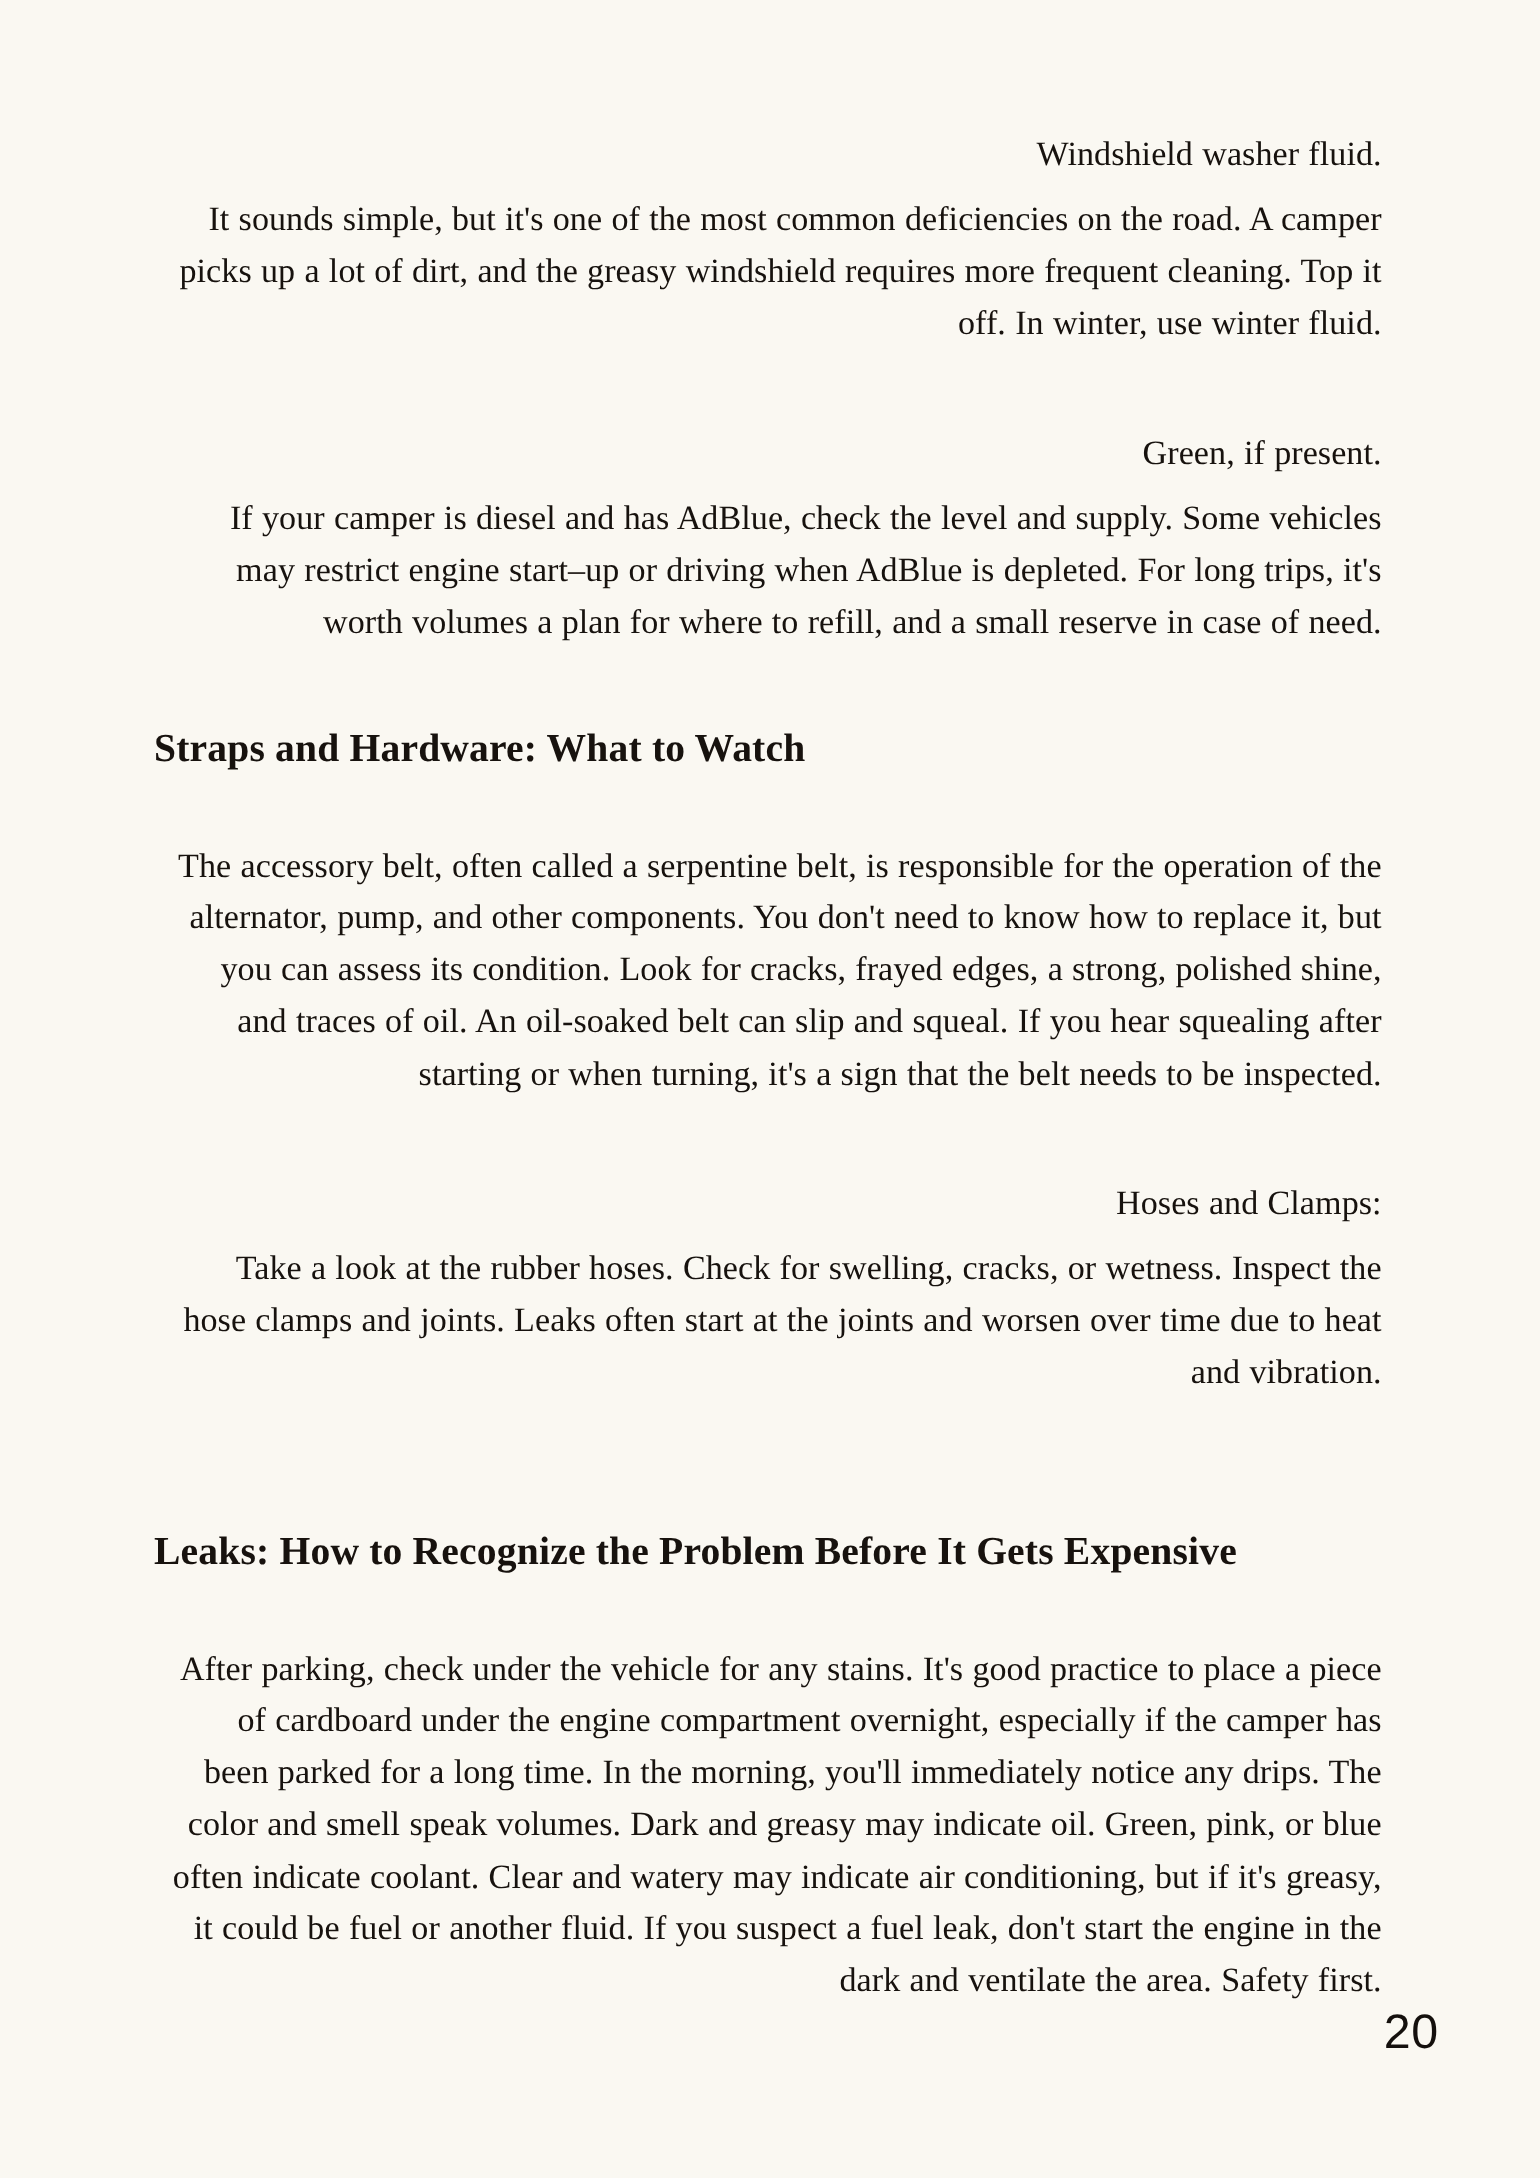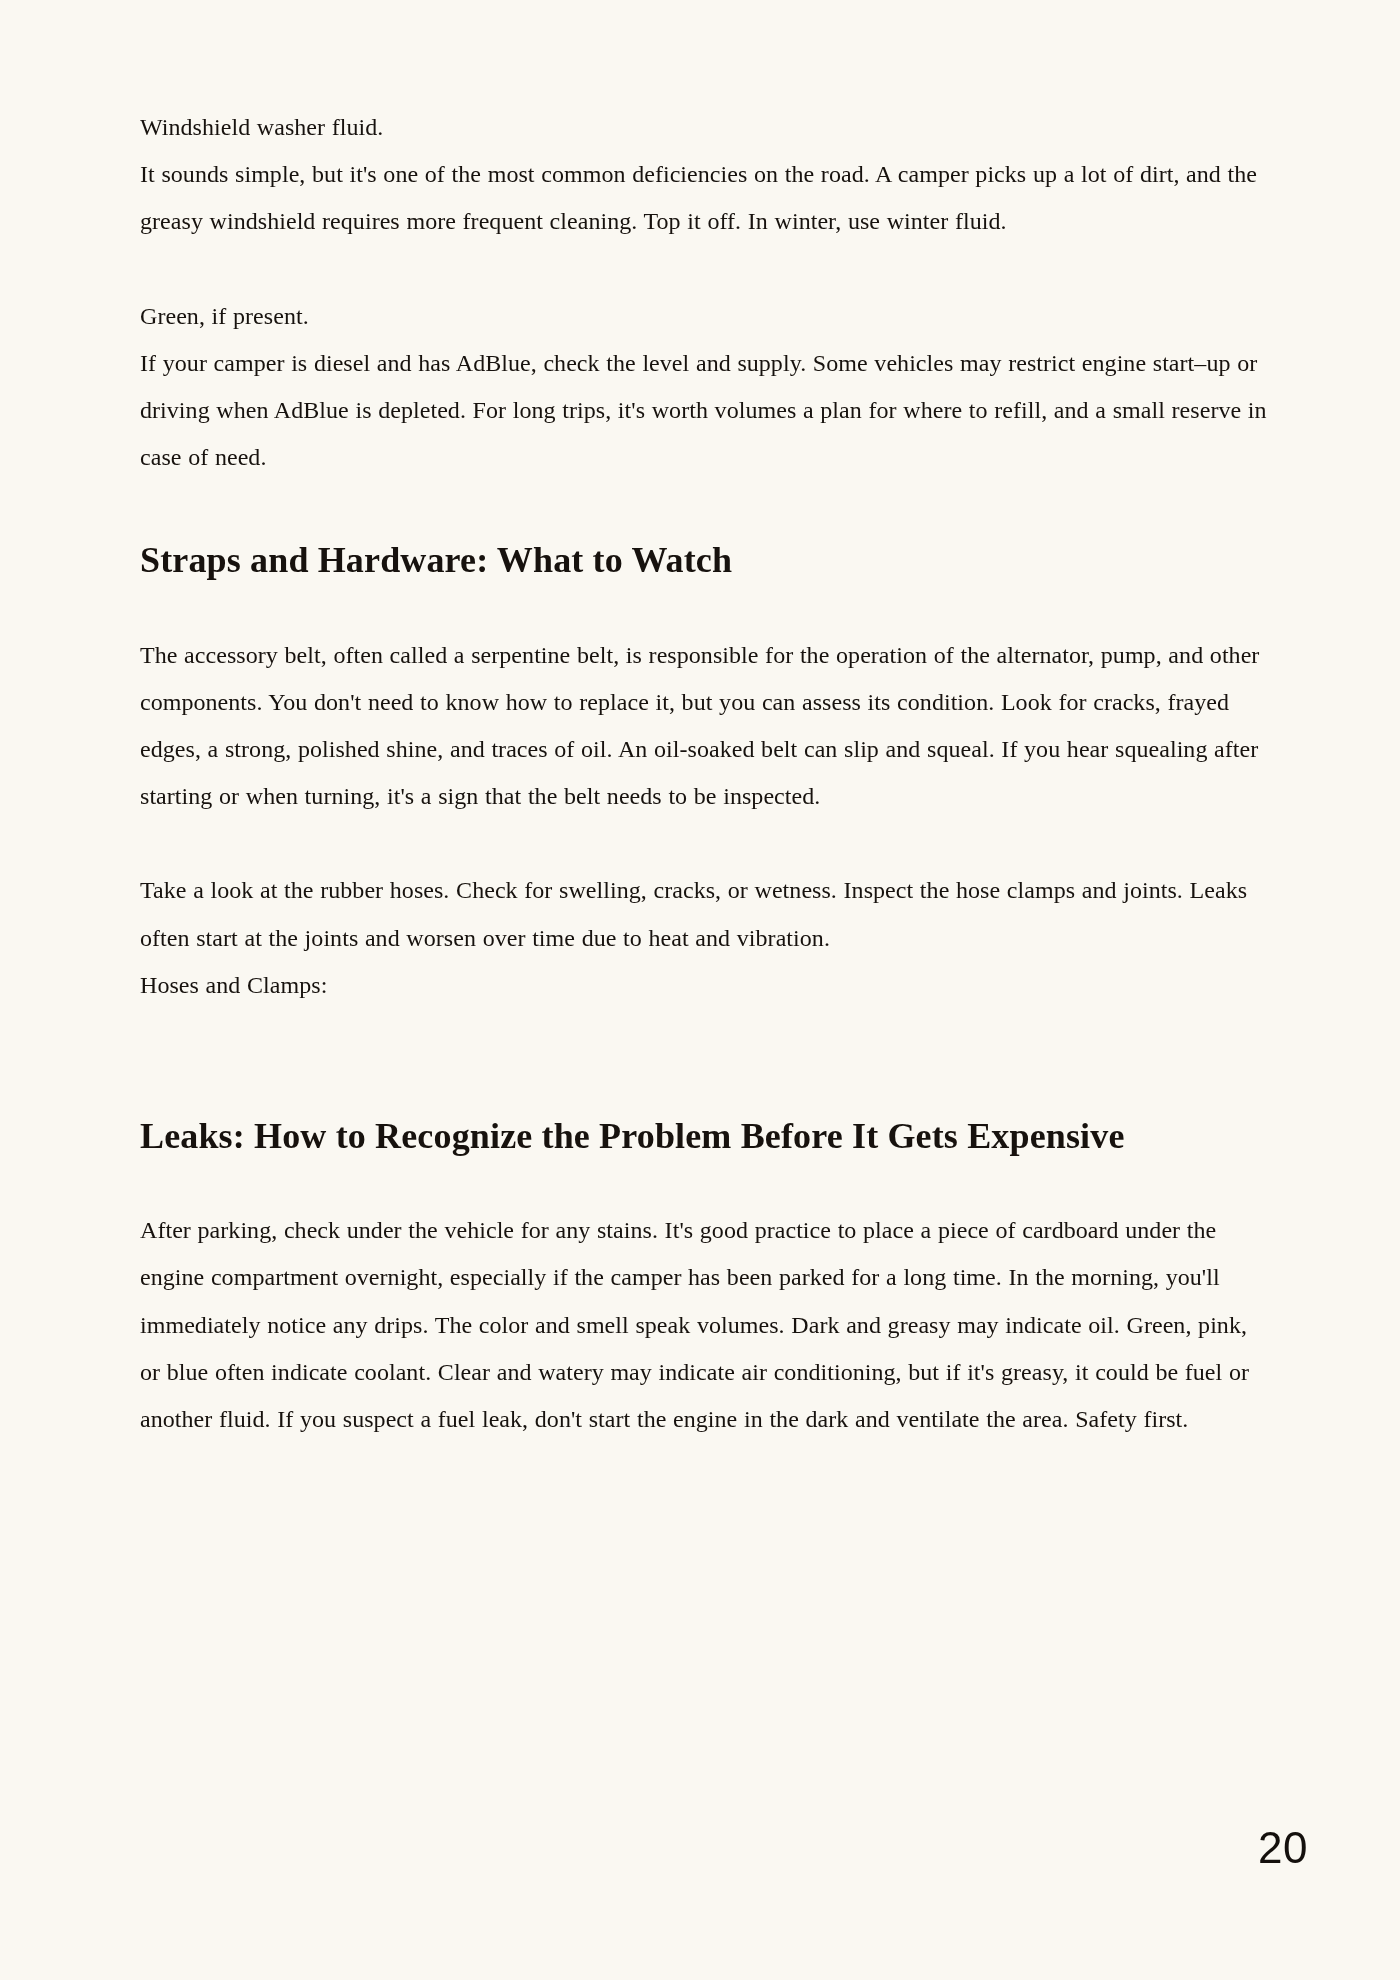--- a/index.html
+++ b/index.html
@@ -21,26 +21,26 @@
     height: 1980px;
     box-sizing: border-box;
   }
   .content {
     position: absolute;
     left: 140px;
     top: 104px;
     width: 1128px;
   }
   .para {
-    font-size: 24px;
+    font-size: 31px;
     line-height: 47.2px;
     letter-spacing: 0.05px;
     word-spacing: 0.6px;
-    margin: 0;
-    text-align: left;
+    margin: 12px;
+    text-align: right;
     -webkit-font-smoothing: antialiased;
   }
   .spacer-sm { height: 47px; }
   .spacer-md { height: 56px; }
   .spacer-lg { height: 104px; }
   .heading {
     font-size: 36px;
     line-height: 47.2px;
     font-weight: bold;
     margin: 0;
@@ -76,22 +76,22 @@
     <div class="spacer-md"></div>
 
     <h2 class="heading">Straps and Hardware: What to Watch</h2>
 
     <div class="spacer-sm"></div>
 
     <p class="para">The accessory belt, often called a serpentine belt, is responsible for the operation of the alternator, pump, and other components. You don't need to know how to replace it, but you can assess its condition. Look for cracks, frayed edges, a strong, polished shine, and traces of oil. An oil-soaked belt can slip and squeal. If you hear squealing after starting or when turning, it's a sign that the belt needs to be inspected.</p>
 
     <div class="spacer-sm"></div>
 
+    <p class="para">Hoses and Clamps:</p>
     <p class="para">Take a look at the rubber hoses. Check for swelling, cracks, or wetness. Inspect the hose clamps and joints. Leaks often start at the joints and worsen over time due to heat and vibration.</p>
-    <p class="para">Hoses and Clamps:</p>
 
     <div class="spacer-lg"></div>
 
     <h2 class="heading">Leaks: How to Recognize the Problem Before It Gets Expensive</h2>
 
     <div class="spacer-sm"></div>
 
     <p class="para">After parking, check under the vehicle for any stains. It's good practice to place a piece of cardboard under the engine compartment overnight, especially if the camper has been parked for a long time. In the morning, you'll immediately notice any drips. The color and smell speak volumes. Dark and greasy may indicate oil. Green, pink, or blue often indicate coolant. Clear and watery may indicate air conditioning, but if it's greasy, it could be fuel or another fluid. If you suspect a fuel leak, don't start the engine in the dark and ventilate the area. Safety first.</p>
 
   </div>

